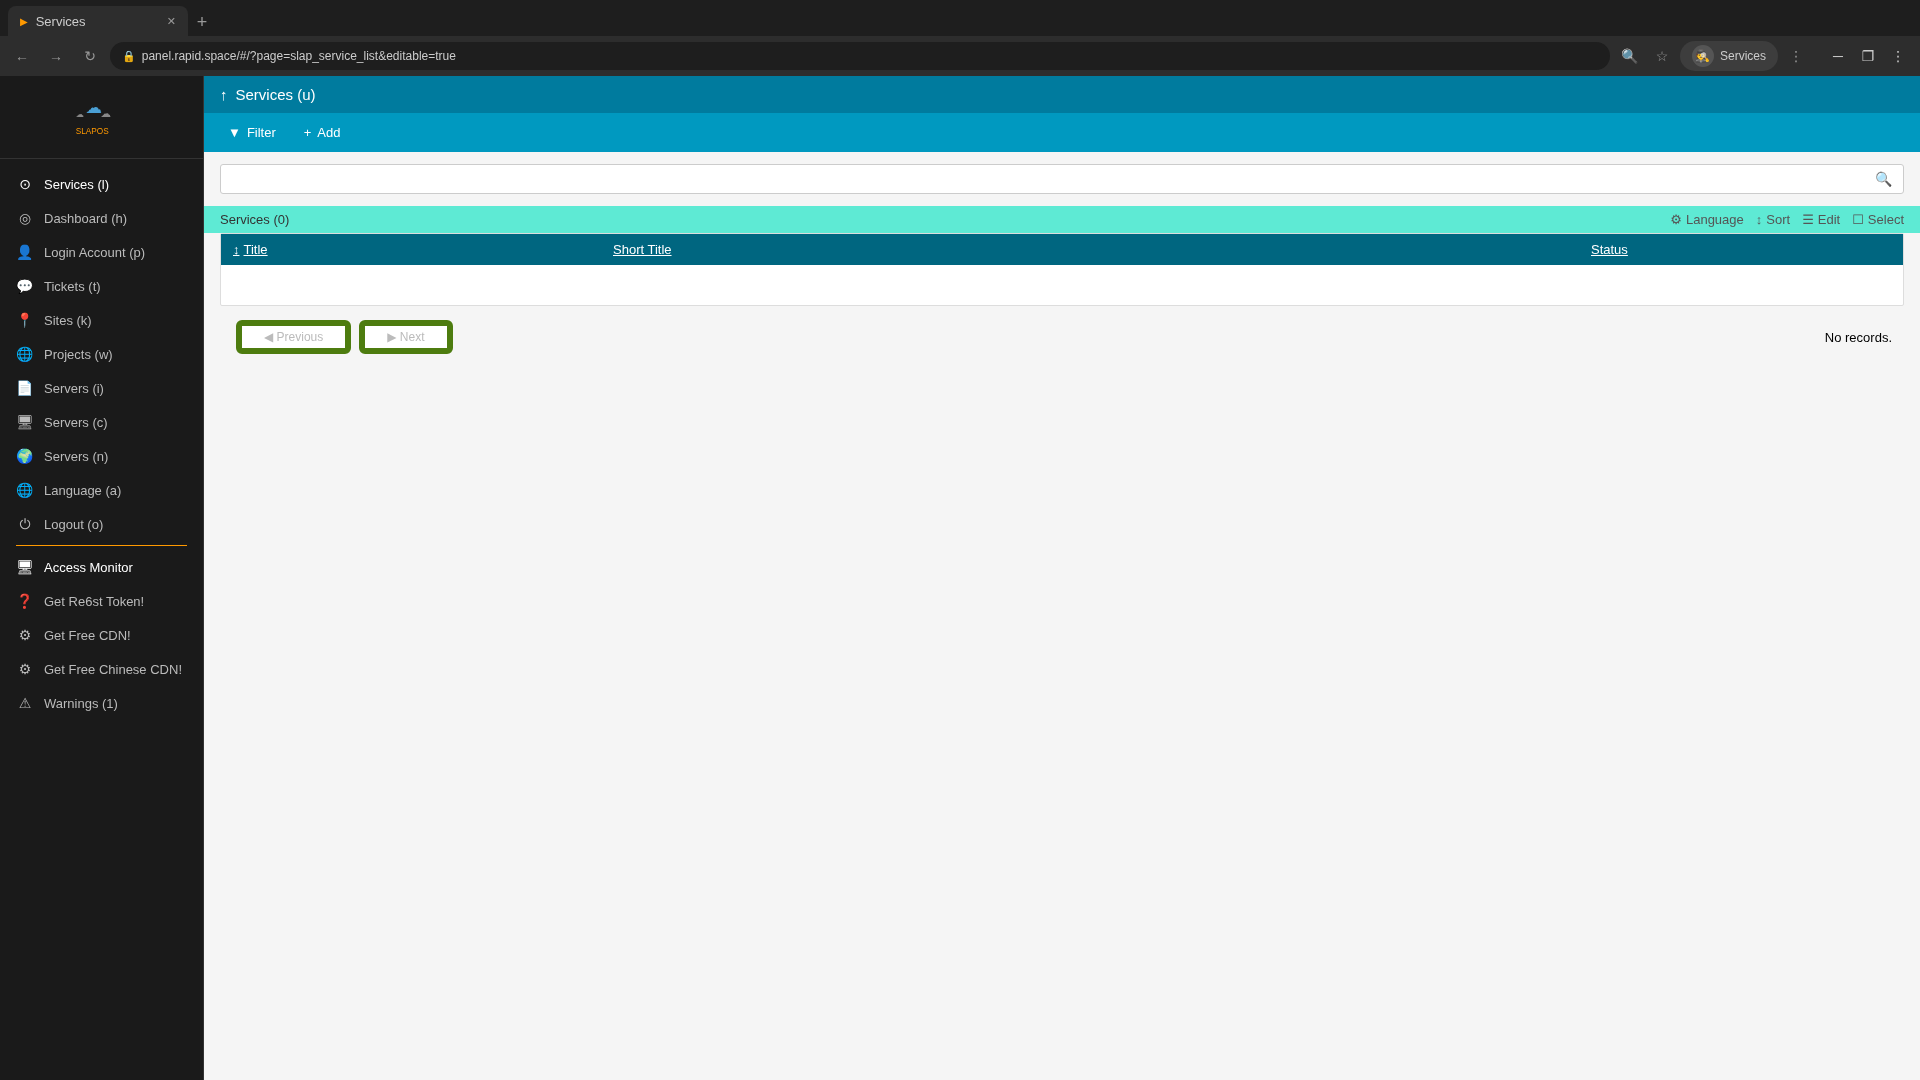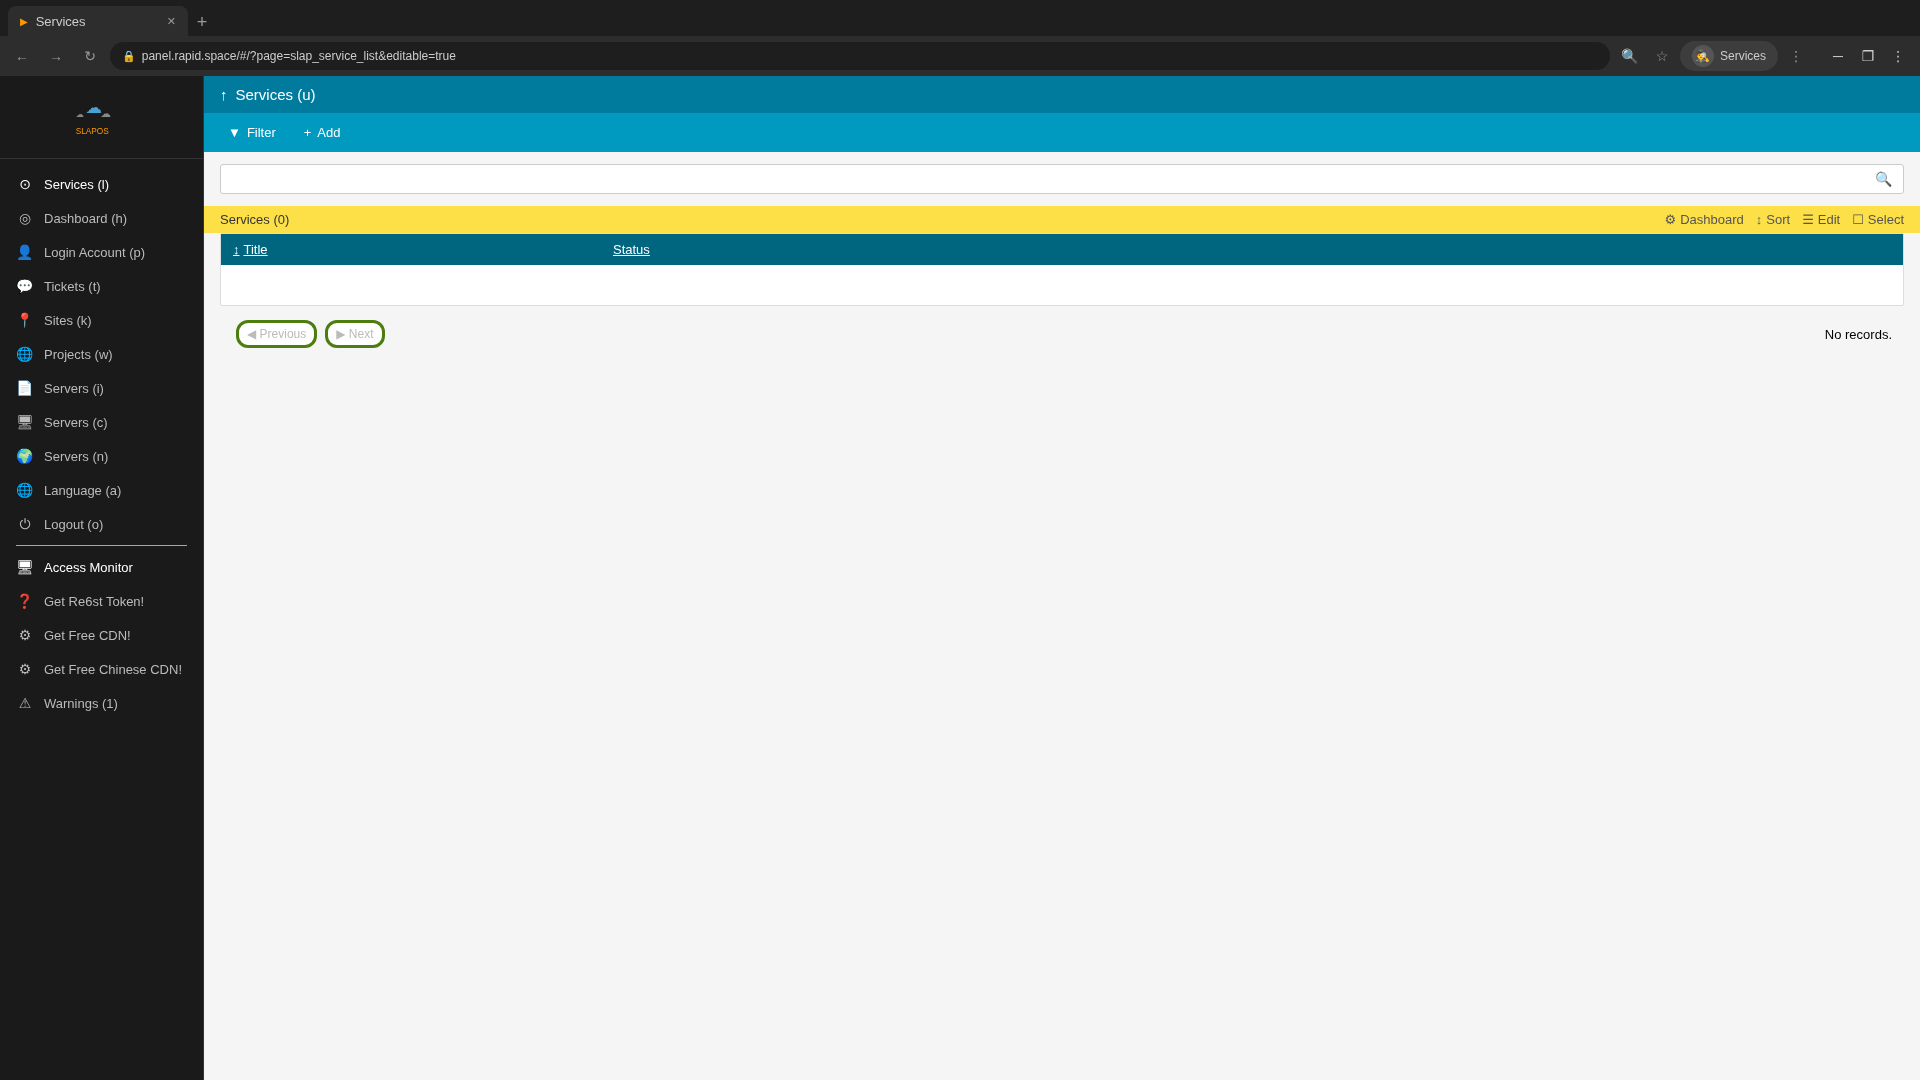--- a/index.html
+++ b/index.html
@@ -40,38 +40,38 @@
     .toolbar { background: #0099c0; padding: 8px 16px; display: flex; align-items: center; gap: 12px; }
     .toolbar-btn { display: flex; align-items: center; gap: 6px; color: white; font-size: 13px; cursor: pointer; padding: 4px 8px; border-radius: 3px; }
 
     
     .search-area { padding: 12px 16px; background: #f5f5f5; }
     .search-input-wrap { display: flex; align-items: center; background: white; border: 1px solid #ccc; border-radius: 3px; }
     .search-input { flex: 1; border: none; outline: none; padding: 6px 10px; font-size: 13px; background: transparent; }
     .search-btn { padding: 6px 10px; color: #555; cursor: pointer; background: none; border: none; font-size: 14px; }
 
     
-    .list-header { padding: 6px 16px; display: flex; align-items: center; justify-content: space-between; background: #fde047; }
+    .list-header { padding: 6px 16px; display: flex; align-items: center; justify-content: space-between; background: #5eead4; }
     .list-title { font-size: 13px; color: #333; }
     .list-actions { display: flex; align-items: center; gap: 12px; }
     .list-action { display: flex; align-items: center; gap: 4px; color: #555; font-size: 13px; cursor: pointer; }
 
     
     .table-wrap { background: white; margin: 0 16px; border: 1px solid #ddd; border-radius: 2px; }
     .table-header-row { background: #006680; display: flex; padding: 8px 12px; }
     .table-col { color: white; font-size: 13px; cursor: pointer; text-decoration: underline; display: flex; align-items: center; gap: 4px; }
     .table-col.title-col { flex: 0 0 380px; }
     .table-col.short-title-col { flex: 1; }
     .table-col.status-col { flex: 0 0 300px; text-align: center; }
     .table-body { min-height: 40px; }
     .no-records { padding: 12px; color: #000000; font-size: 13px; text-align: center; }
 
     
     .pagination { display: flex; align-items: center; gap: 8px; padding: 10px 16px; }
-    .page-btn { padding: 4px 8px; border: 3px solid #4d7c0f; border-radius: 12px; background: white; color: #555; font-size: 12px; cursor: pointer; display: flex; align-items: center; gap: 4px; }
+    .page-btn { padding: 4px 22px; border: 6px solid #4d7c0f; border-radius: 6px; background: white; color: #555; font-size: 12px; cursor: pointer; display: flex; align-items: center; gap: 4px; }
     .page-btn.disabled { color: #bbb; cursor: default; }
   </style>
 </head>
 <body>
 
 <div class="browser-tab-bar">
   <div class="browser-tab">
     <span class="tab-favicon">▶</span>
     <span>Services</span>
     <span class="tab-close">✕</span>
@@ -207,21 +207,21 @@
         <input class="search-input" type="text" placeholder="" style="">
         <button class="search-btn">🔍</button>
       </div>
     </div>
 
     <div class="list-header">
       <span class="list-title">Services (0)</span>
       <div class="list-actions">
         <div class="list-action">
           <span>⚙</span>
-          <span>Dashboard</span>
+          <span>Language</span>
         </div>
         <div class="list-action">
           <span>↕</span>
           <span>Sort</span>
         </div>
         <div class="list-action">
           <span>☰</span>
           <span>Edit</span>
         </div>
         <div class="list-action">
@@ -230,20 +230,23 @@
         </div>
       </div>
     </div>
 
     <div class="table-wrap">
       <div class="table-header-row">
         <div class="table-col title-col">
           <span>↕</span>
           <span>Title</span>
         </div>
+        <div class="table-col short-title-col">
+          <span>Short Title</span>
+        </div>
         <div class="table-col status-col">
           <span>Status</span>
         </div>
       </div>
       <div class="table-body">
       </div>
     </div>
 
     <div style="display: flex; align-items: center; justify-content: space-between; padding: 4px 16px 0;">
       <div class="pagination">

